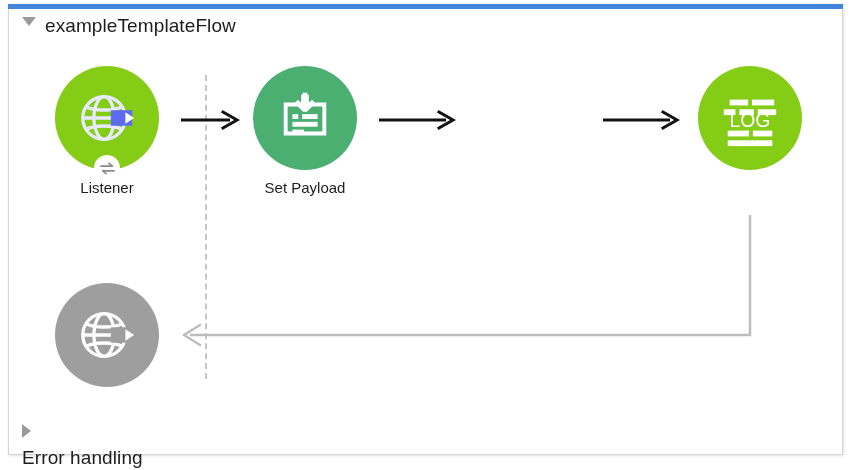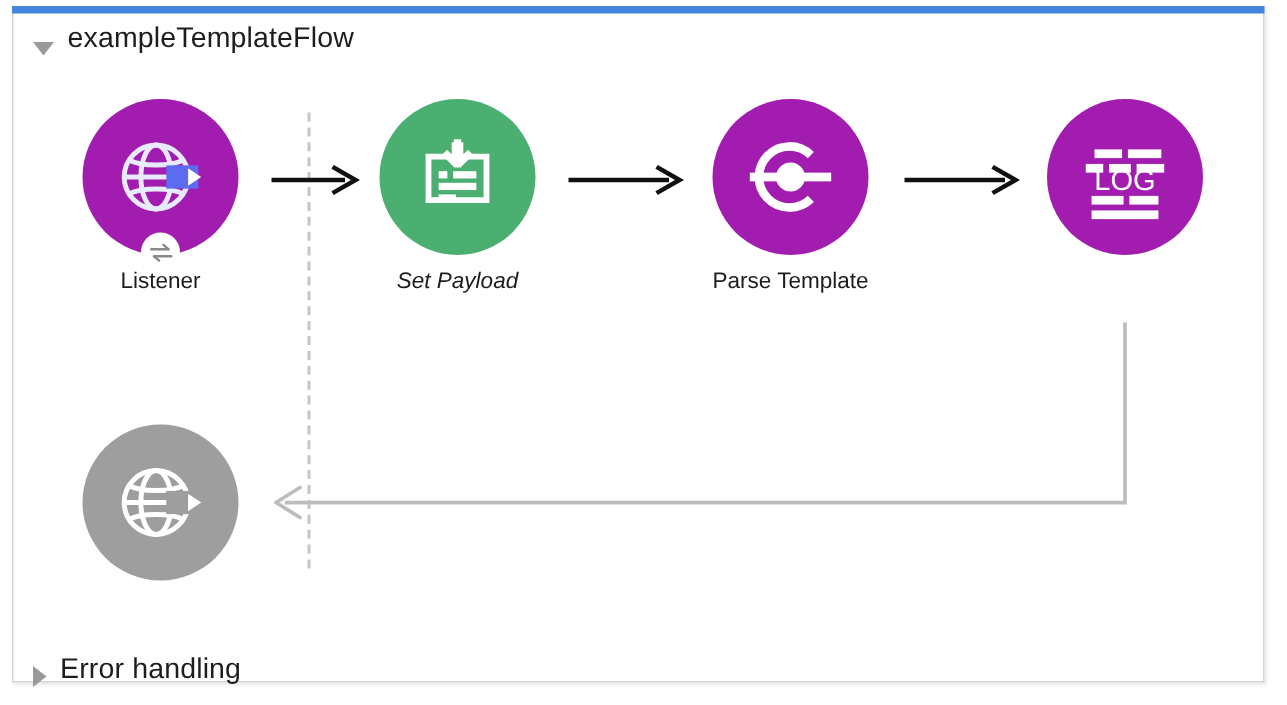--- a/index.html
+++ b/index.html
@@ -39,31 +39,31 @@
     top: 4px;
     width: 835px;
     height: 5px;
     background: #4285dd;
   }
 
   
   .section-header {
     position: absolute;
     display: flex;
-    align-items: flex-end;
+    align-items: flex-start;
     gap: 9px;
   }
   .section-header .label {
     font-size: 19px;
     color: #1d1d1d;
     letter-spacing: 0.1px;
     white-space: nowrap;
   }
   #flow-header { left: 22px; top: 15px; }
-  #error-header { left: 22px; top: 436px; }
+  #error-header { left: 22px; top: 424px; flex-direction: column; }
 
   .tri {
     width: 0; height: 0;
     flex: none;
   }
   .tri-down {
     border-left: 7px solid transparent;
     border-right: 7px solid transparent;
     border-top: 9px solid #9a9a9a;
     margin-top: 2px;
@@ -99,21 +99,21 @@
     display: flex;
     align-items: center;
     justify-content: center;
   }
   .node .caption {
     margin-top: 9px;
     font-size: 15px;
     color: #1d1d1d;
     white-space: nowrap;
   }
-  .c-blue  { background: #a21caf; }
+  .c-blue  { background: #84cc16; }
   .c-green { background: #4caf72; }
   .c-gray  { background: #9e9e9e; }
 
   
   .badge {
     position: absolute;
     left: 50%;
     bottom: -11px;
     transform: translateX(-50%);
     width: 26px;
@@ -194,49 +194,37 @@
             <path d="M11.5 4.5 L15 7.5"></path>
             <path d="M17 12.5 h-12"></path>
             <path d="M8.5 15.5 L5 12.5"></path>
           </g>
         </svg>
       </span>
     </div>
     <div class="caption">Listener</div>
   </div>
 
-  <div class="node" style="left:248px; top:66px;font-style:italic;">
+  <div class="node" style="left:248px; top:66px;">
     <div class="circle c-green">
       <span>
         <svg width="58" height="58" viewBox="0 0 60 60">
           <path d="M10 16 h13 M37 16 h13 M50 16 v30 M50 46 h-40 M10 46 v-30" fill="none" stroke="#ffffff" stroke-width="4" stroke-linecap="square"></path>
           <path d="M30 4 v12 M30 22 l-9 -9 M30 22 l9 -9" fill="none" stroke="#ffffff" stroke-width="5" stroke-linecap="butt"></path>
           <path d="M26 6 h8 v8 l6 0 -10 10 -10 -10 6 0 z" fill="#ffffff"></path>
           <rect x="17" y="26" width="6" height="5" fill="#ffffff"></rect>
           <rect x="27" y="26" width="16" height="5" fill="#ffffff"></rect>
           <rect x="17" y="34" width="26" height="5" fill="#ffffff"></rect>
           <rect x="17" y="42" width="12" height="4" fill="#ffffff"></rect>
         </svg>
       </span>
     </div>
     <div class="caption">Set Payload</div>
   </div>
 
-  <div class="node" style="left:470px; top:66px;">
-    <div class="circle c-blue">
-      <span>
-        <svg width="62" height="62" viewBox="0 0 64 64">
-          <path d="M46 17 A21 21 0 1 0 46 47" fill="none" stroke="#ffffff" stroke-width="6"></path>
-          <rect x="4" y="29" width="56" height="6" fill="#ffffff"></rect>
-          <circle cx="32" cy="32" r="10" fill="#ffffff"></circle>
-        </svg>
-      </span>
-    </div>
-    <div class="caption">Parse Template</div>
-  </div>
 
   <div class="node" style="left:693px; top:66px;">
     <div class="circle c-blue">
       <span>
         <svg width="62" height="62" viewBox="0 0 64 64">
           <g fill="#ffffff">
             <rect x="11" y="13" width="19" height="6"></rect>
             <rect x="34" y="13" width="23" height="6"></rect>
             <rect x="5" y="23" width="12" height="6"></rect>
             <rect x="21" y="23" width="15" height="6"></rect>

